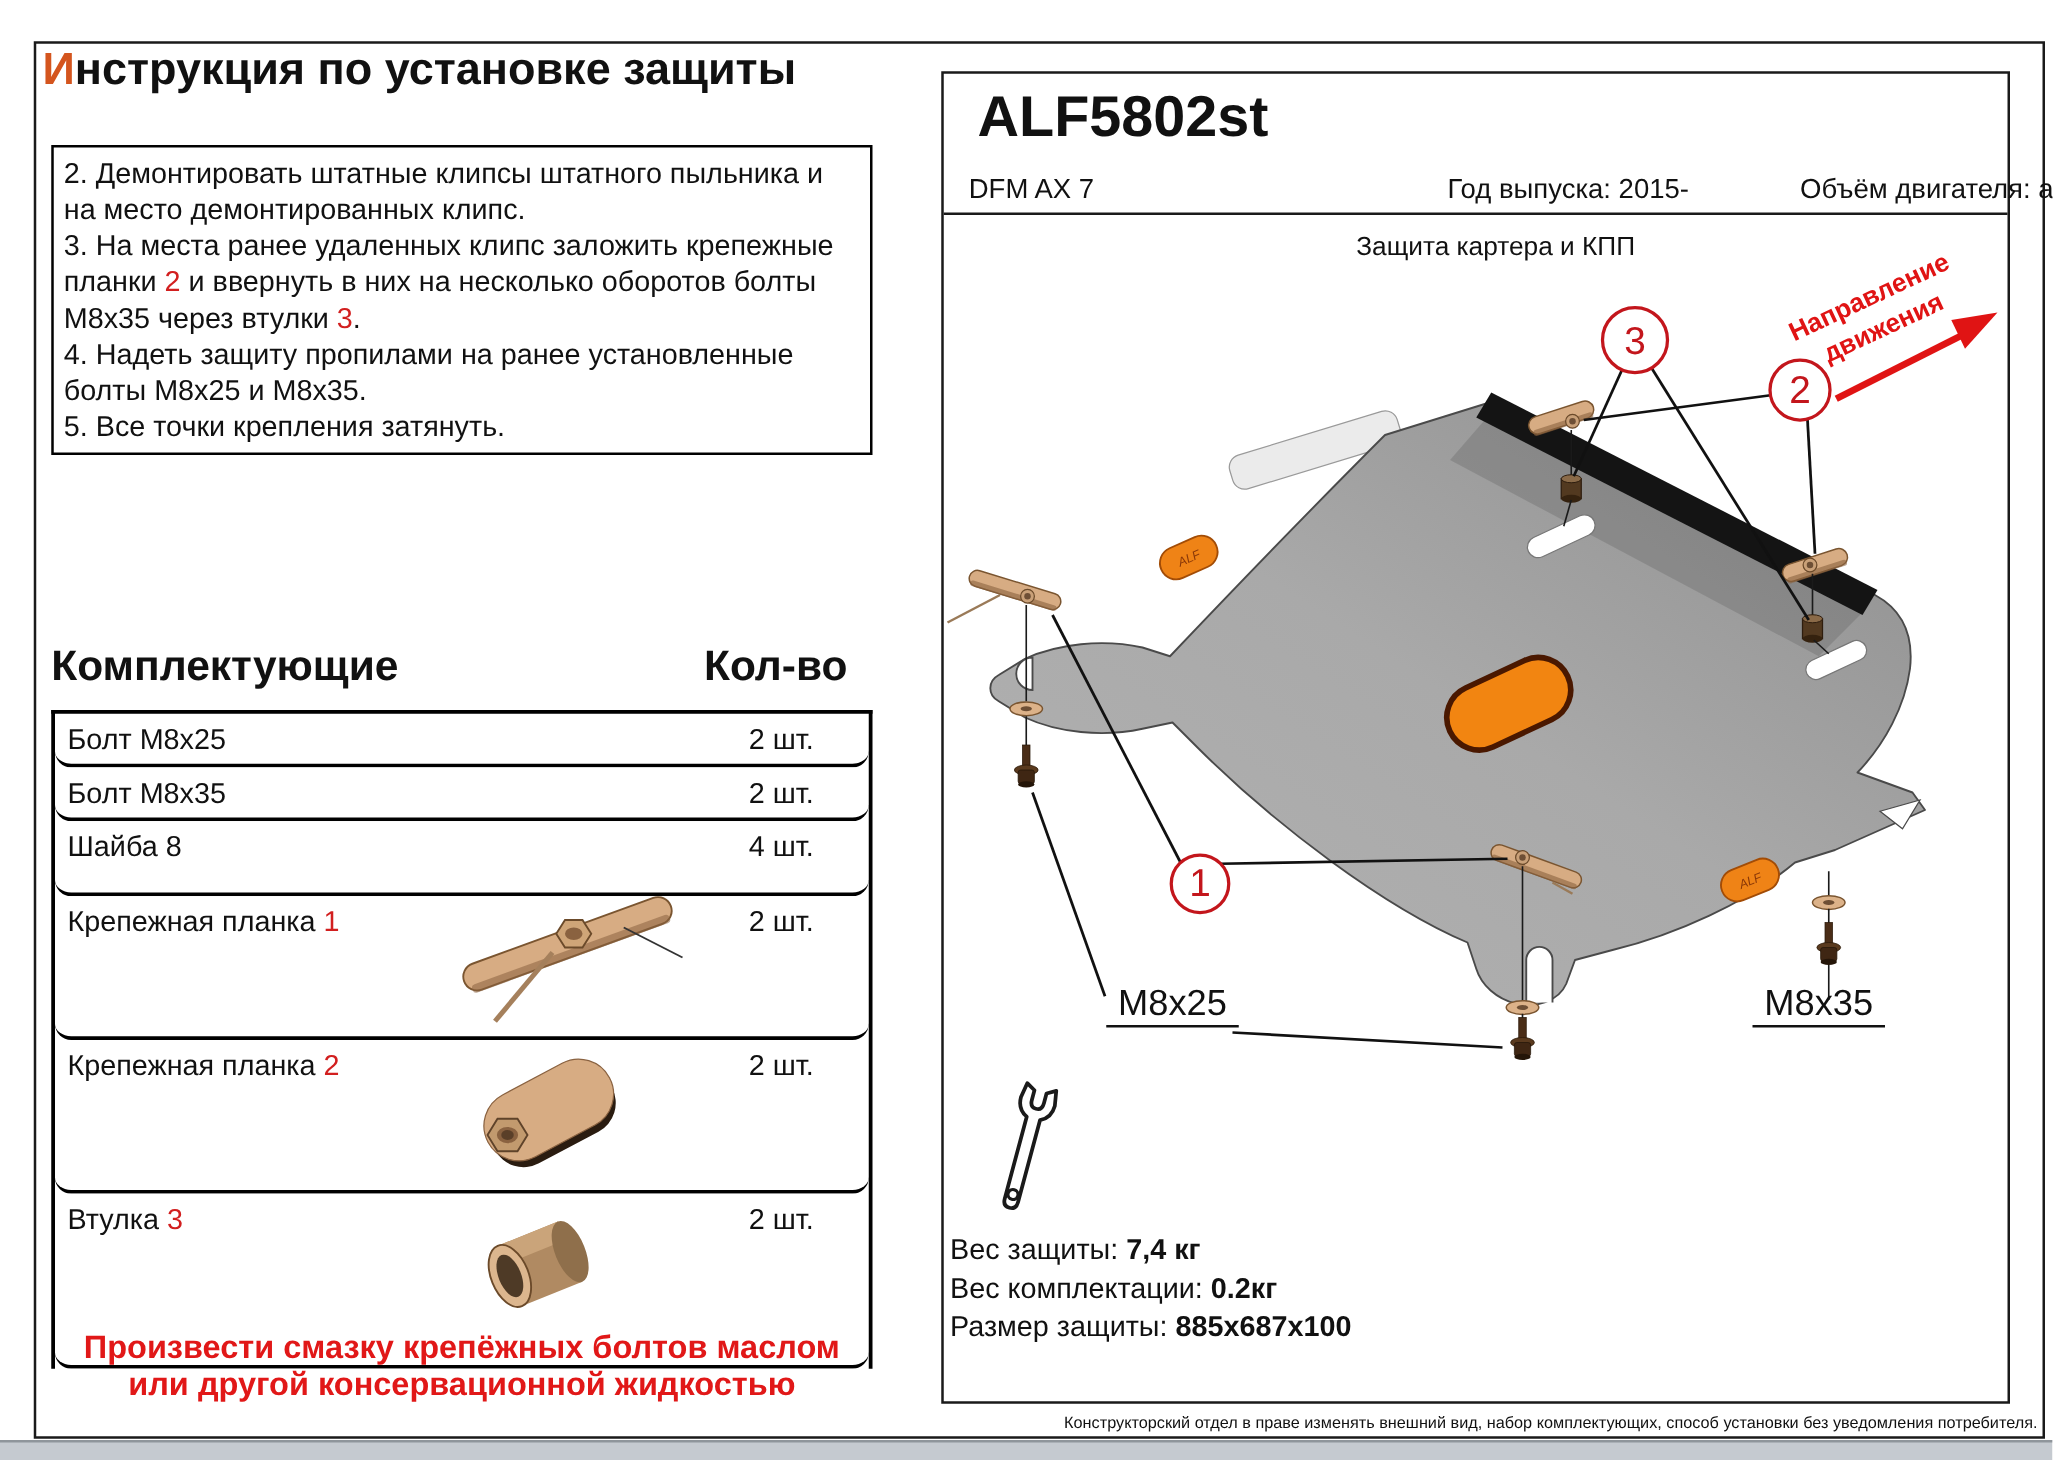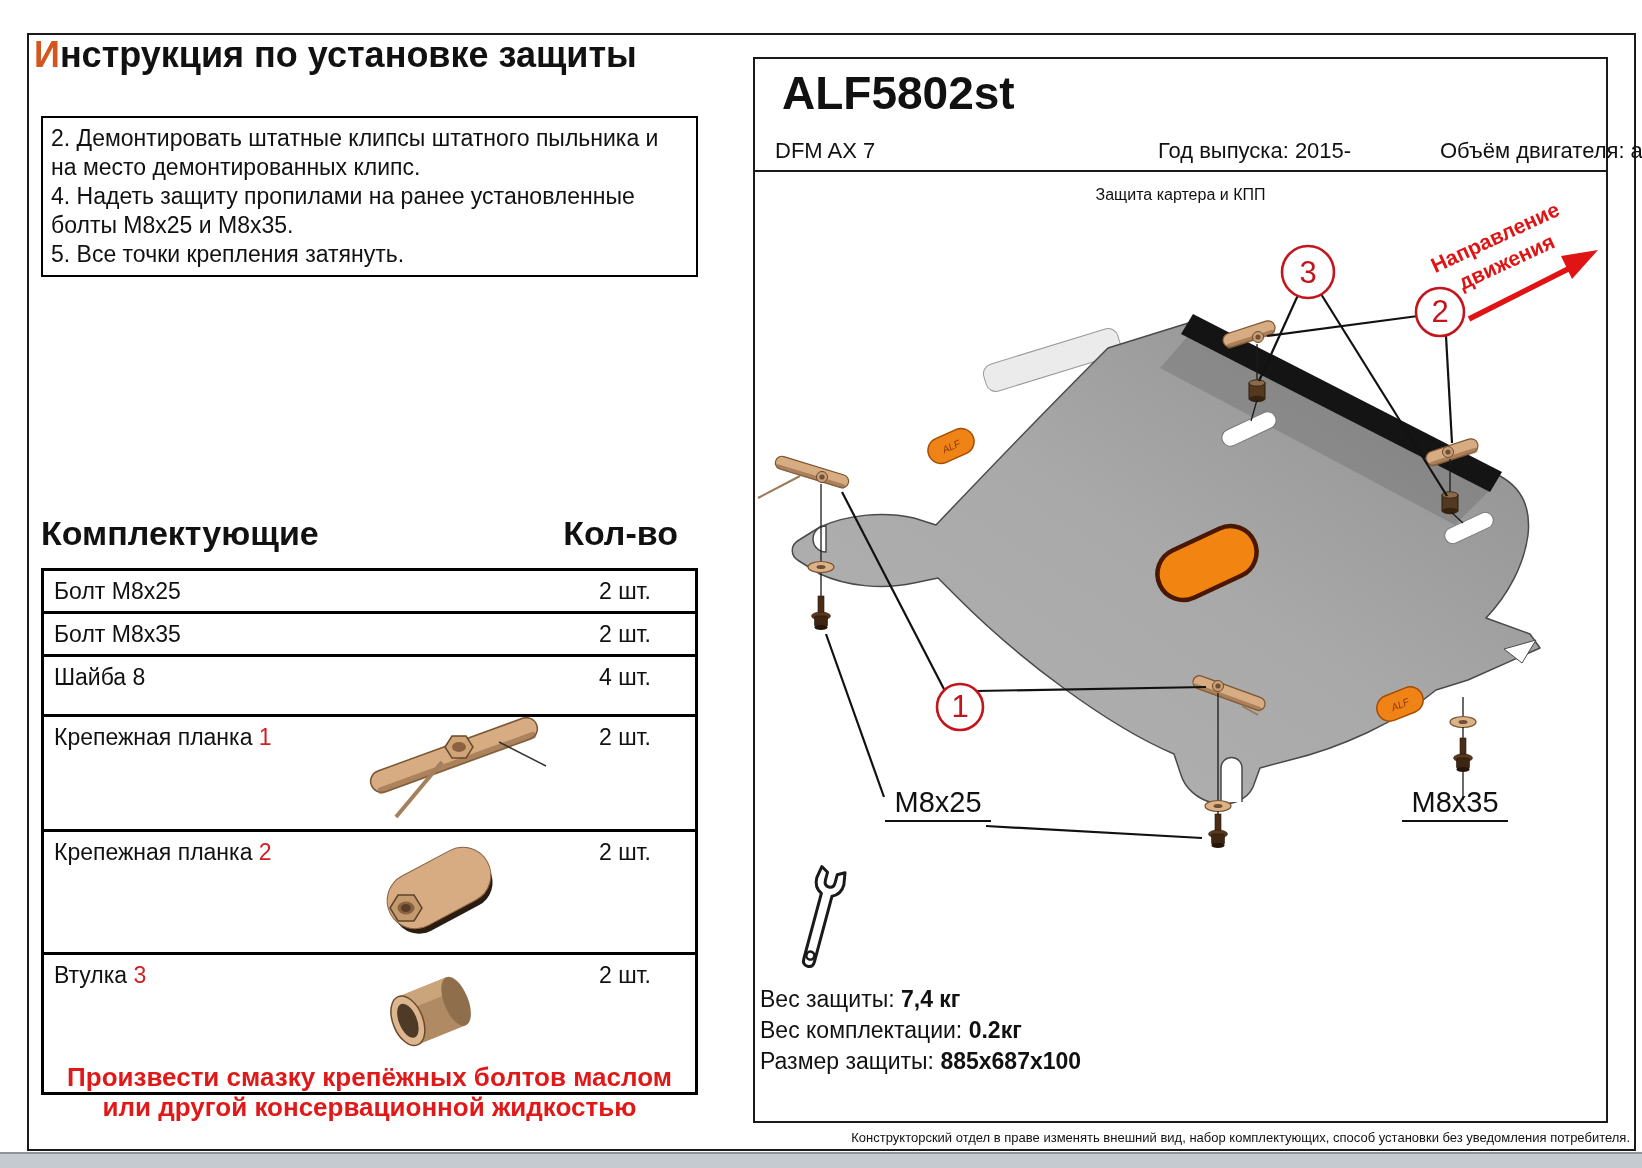--- a/index.html
+++ b/index.html
@@ -9,48 +9,49 @@
   .frame{left:27px;top:33px;width:1605px;height:1114px;border:2px solid #1a1a1a;}
   .page-title{left:34px;top:34px;font-size:36px;font-weight:bold;white-space:nowrap;}
   .accent{color:#d4551e;}
   .rn{color:#d21f1f;}
   .instr-box{left:41px;top:116px;width:657px;box-sizing:border-box;border:2px solid #000;
              padding:6px 8px;font-size:23px;line-height:29px;}
   .comp-head{left:41px;top:502px;width:657px;display:flex;justify-content:space-between;
              align-items:baseline;font-size:34px;font-weight:bold;margin-top:12px;}
   .comp-head .qtyh{margin-right:20px;}
   .comp-table{left:41px;top:568px;width:657px;box-sizing:border-box;border:3px solid #000;border-bottom:none;}
-  .comp-row{position:relative;box-sizing:border-box;border-bottom:3px solid #000;font-size:23px;}
+  .comp-row{position:relative;box-sizing:border-box;border-bottom:3px solid #000;font-size:23px;border-radius:13px;}
   .comp-label{position:absolute;left:10px;top:7px;white-space:nowrap;}
   .comp-qty{position:absolute;right:44px;top:7px;white-space:nowrap;}
   .comp-art{position:absolute;left:0;top:0;width:100%;height:100%;}
   .warning{left:41px;top:1062px;width:657px;text-align:center;color:#e11818;
            font-weight:bold;font-size:26px;line-height:30px;}
   .panel{left:753px;top:57px;width:855px;height:1066px;box-sizing:border-box;border:2px solid #1a1a1a;}
   .part-code{left:755px;top:66px;width:851px;text-align:left;font-size:46px;font-weight:bold;margin-left:27px;}
   .hdr-item{top:138px;font-size:22px;white-space:nowrap;}
   .hdr-divider{left:755px;top:170px;width:851px;height:0;border-top:2px solid #1a1a1a;}
-  .subtitle{left:755px;top:186px;width:851px;text-align:center;font-size:16px;}
+  .subtitle{left:755px;top:186px;width:851px;text-align:center;font-size:21px;padding-left:16px;}
   .diagram{left:754px;top:175px;}
   .specs{left:760px;top:984px;font-size:23px;line-height:31px;}
   .spec-value.b{font-weight:bold;}
   .footer-note{left:700px;top:1130px;width:930px;text-align:right;font-size:13px;color:#111;}
   .bottom-band{left:0;top:1152px;width:1642px;height:16px;background:#c5cad0;border-top:2px solid #8f959b;}
   svg text{font-family:"Liberation Sans","DejaVu Sans",sans-serif;}
 </style>
 </head>
 <body>
 
 <div class="abs frame"></div>
 
 <div class="abs page-title"><span class="accent">И</span><span>нструкция по установке защиты</span></div>
 
 <div class="abs instr-box">
   <div>
       <div><span>2. Демонтировать штатные клипсы штатного пыльника и на место демонтированных клипс.</span></div>
+      <div><span>3. На места ранее удаленных клипс заложить крепежные планки </span><span class="rn">2</span><span> и ввернуть в них на несколько оборотов болты М8х35 через втулки </span><span class="rn">3</span><span>.</span></div>
       <div><span>4. Надеть защиту пропилами на ранее установленные болты М8х25 и М8х35.</span></div>
       <div><span>5. Все точки крепления затянуть.</span></div>
     </div>
 </div>
 
 <div class="abs comp-head">
   <span>Комплектующие</span>
   <span class="qtyh">Кол-во</span>
 </div>
 

